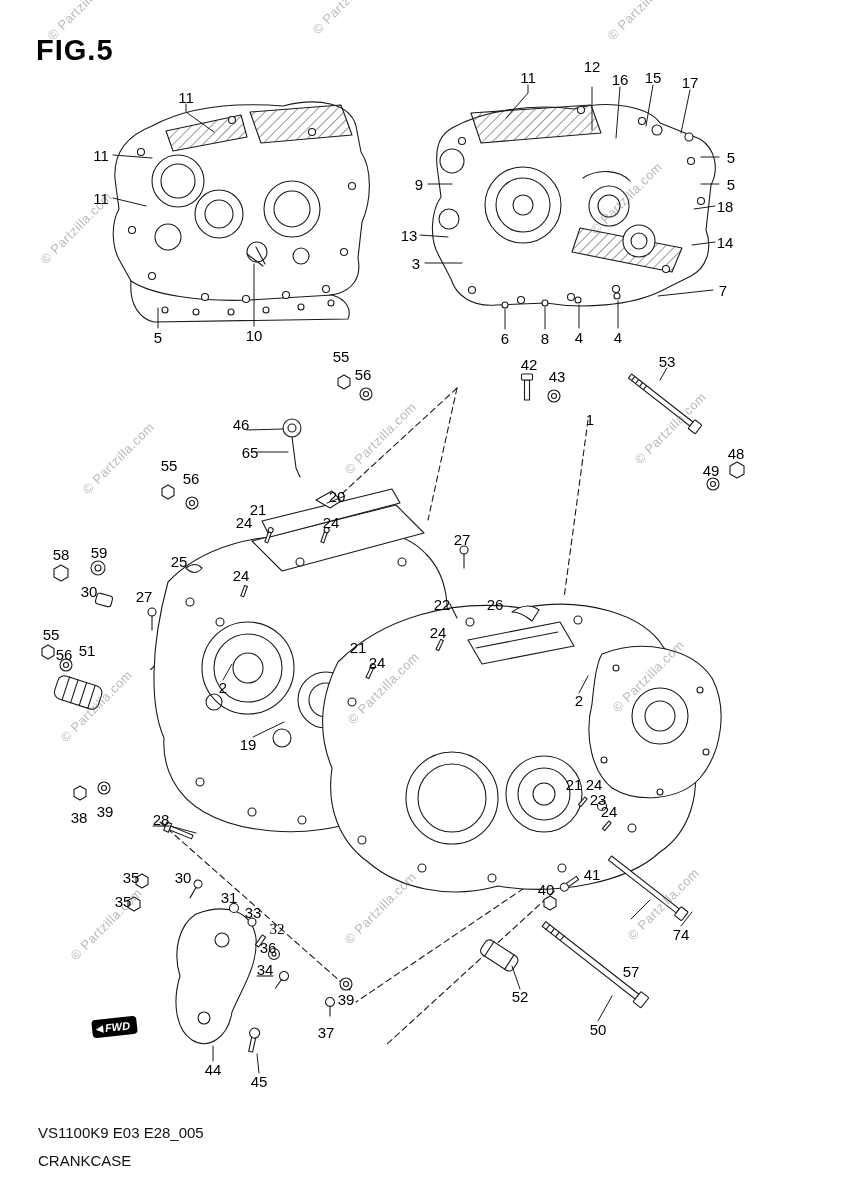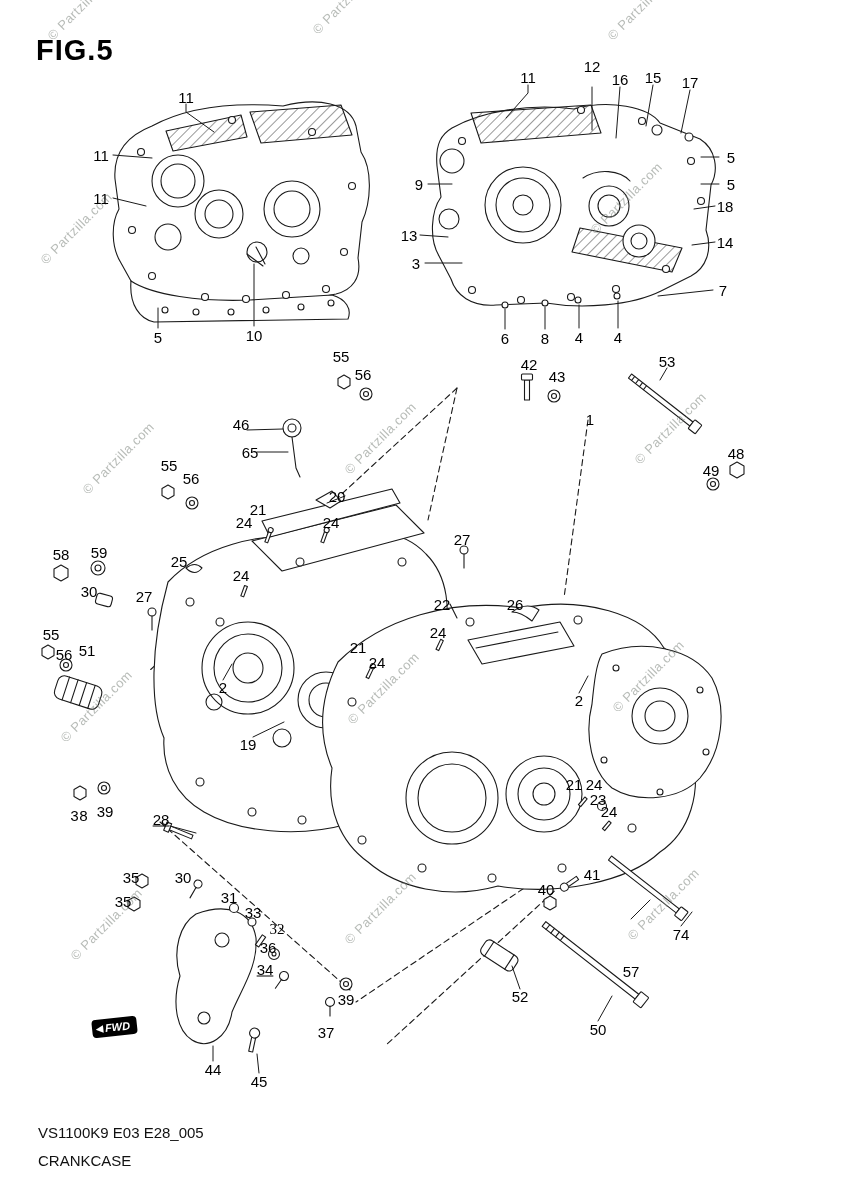--- a/index.html
+++ b/index.html
@@ -414,35 +414,35 @@
       <span class="part-label" style="left: 244px; top: 522px;">24</span>
       <span class="part-label" style="left: 331px; top: 522px;">24</span>
       <span class="part-label" style="left: 462px; top: 539px;">27</span>
       <span class="part-label" style="left: 179px; top: 561px;">25</span>
       <span class="part-label" style="left: 61px; top: 554px;">58</span>
       <span class="part-label" style="left: 99px; top: 552px;">59</span>
       <span class="part-label" style="left: 241px; top: 575px;">24</span>
       <span class="part-label" style="left: 89px; top: 591px;">30</span>
       <span class="part-label" style="left: 144px; top: 596px;">27</span>
       <span class="part-label" style="left: 442px; top: 604px;">22</span>
-      <span class="part-label" style="left: 515px; top: 604px; text-align: center;">26</span>
+      <span class="part-label" style="left: 495px; top: 604px; text-align: center;">26</span>
       <span class="part-label" style="left: 438px; top: 632px;">24</span>
       <span class="part-label" style="left: 358px; top: 647px;">21</span>
       <span class="part-label" style="left: 377px; top: 662px;">24</span>
       <span class="part-label" style="left: 51px; top: 634px;">55</span>
       <span class="part-label" style="left: 64px; top: 654px;">56</span>
       <span class="part-label" style="left: 87px; top: 650px;">51</span>
       <span class="part-label" style="left: 223px; top: 687px;">2</span>
       <span class="part-label" style="left: 579px; top: 700px;">2</span>
       <span class="part-label" style="left: 248px; top: 744px;">19</span>
       <span class="part-label" style="left: 574px; top: 784px;">21</span>
       <span class="part-label" style="left: 594px; top: 784px;">24</span>
       <span class="part-label" style="left: 598px; top: 799px;">23</span>
       <span class="part-label" style="left: 609px; top: 811px;">24</span>
-      <span class="part-label" style="left: 79px; top: 817px; font-family: Liberation Mono, monospace;">38</span>
+      <span class="part-label" style="left: 79px; top: 817px;">38</span>
       <span class="part-label" style="left: 105px; top: 811px;">39</span>
       <span class="part-label" style="left: 161px; top: 819px; text-decoration: underline;">28</span>
       <span class="part-label" style="left: 131px; top: 877px;">35</span>
       <span class="part-label" style="left: 183px; top: 877px;">30</span>
       <span class="part-label" style="left: 592px; top: 874px;">41</span>
       <span class="part-label" style="left: 546px; top: 889px;">40</span>
       <span class="part-label" style="left: 123px; top: 901px;">35</span>
       <span class="part-label" style="left: 229px; top: 897px;">31</span>
       <span class="part-label" style="left: 253px; top: 912px;">33</span>
       <span class="part-label" style="left: 277px; top: 929px; font-family: Liberation Serif, serif;">32</span>

